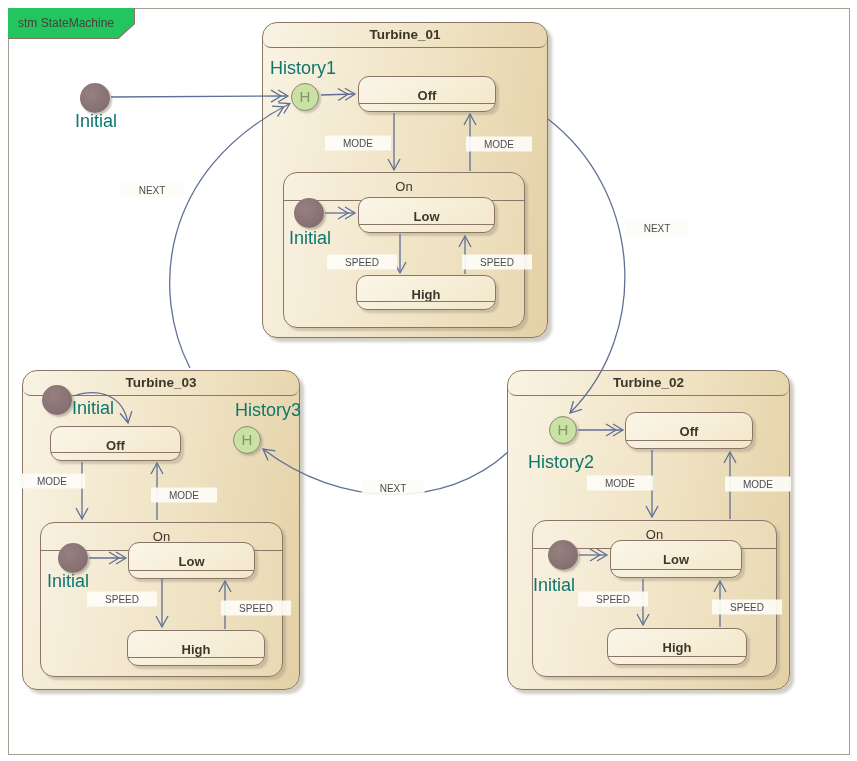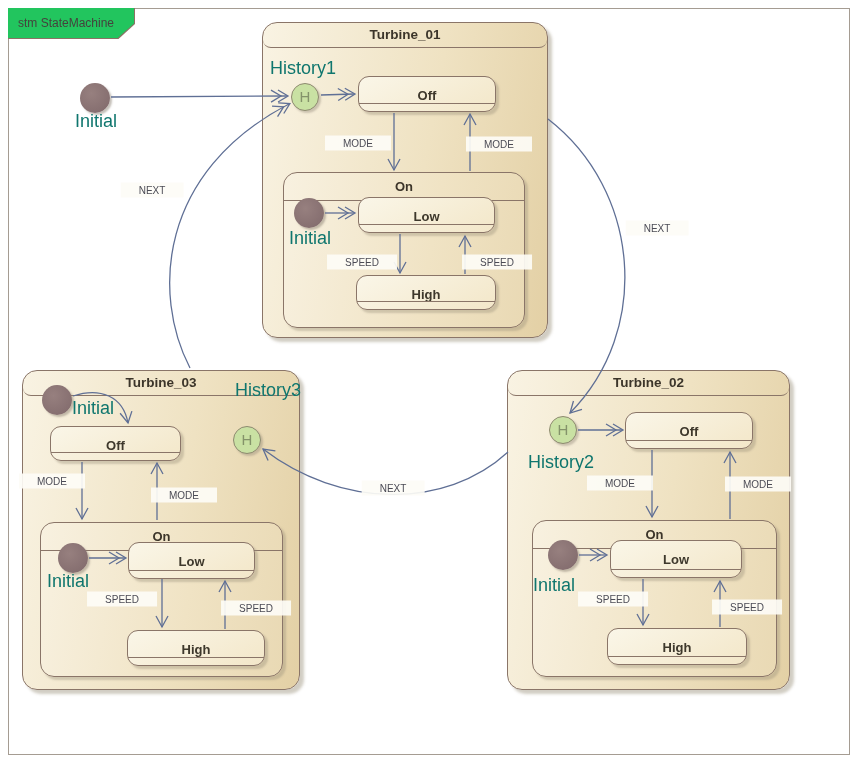--- a/index.html
+++ b/index.html
@@ -36,21 +36,21 @@
     border-radius:8px;
   }
   .inner-composite{
     position:absolute;border:1.4px solid #8a7568;border-radius:14px;
     background:linear-gradient(100deg,#f8f1e0 0%,#f0e3c4 60%,#e9d9b4 100%);
     box-shadow:3px 3px 2px rgba(154,144,122,0.4);
     z-index:2;box-sizing:border-box;
   }
   .ictitle{
     position:absolute;left:0;right:0;top:0;height:27px;line-height:27px;
-    text-align:center;font-size:13px;font-weight:bold;color:#3c352a;
+    text-align:center;font-size:13px;font-weight:normal;color:#3c352a;
     border-bottom:1.1px solid #8a7568;
   }
   .state{
     position:absolute;border:1.3px solid #8a7568;border-radius:11px;
     background:linear-gradient(150deg,#faf6e8 0%,#f3e7c9 100%);
     box-shadow:3px 3px 2px rgba(154,144,122,0.4);
     z-index:3;box-sizing:border-box;
   }
   .state::after{
     content:"";position:absolute;left:0;right:0;bottom:7px;
@@ -145,21 +145,21 @@
     <div class="ctitle">Turbine_03</div>
   </div>
   <div class="inner-composite" style="left:40px;top:522px;width:243px;height:155px">
     <div class="ictitle">On</div>
   </div>
   <div class="initial-node" style="left:42px;top:385px"></div>
   <div class="nlabel" style="left:93px;top:408px">Initial</div>
   <div class="history-node" style="left:233px;top:426px">
     <span>H</span>
   </div>
-  <div class="nlabel" style="left:268px;top:390px">History3</div>
+  <div class="nlabel" style="left:268px;top:410px">History3</div>
   <div class="state" style="left:50px;top:426px;width:131px;height:35px">
     <div class="state-name">Off</div>
   </div>
   <div class="initial-node" style="left:58px;top:543px"></div>
   <div class="nlabel" style="left:68px;top:581px">Initial</div>
   <div class="state" style="left:128px;top:542px;width:127px;height:37px">
     <div class="state-name">Low</div>
   </div>
   <div class="state" style="left:127px;top:630px;width:138px;height:36px">
     <div class="state-name">High</div>

